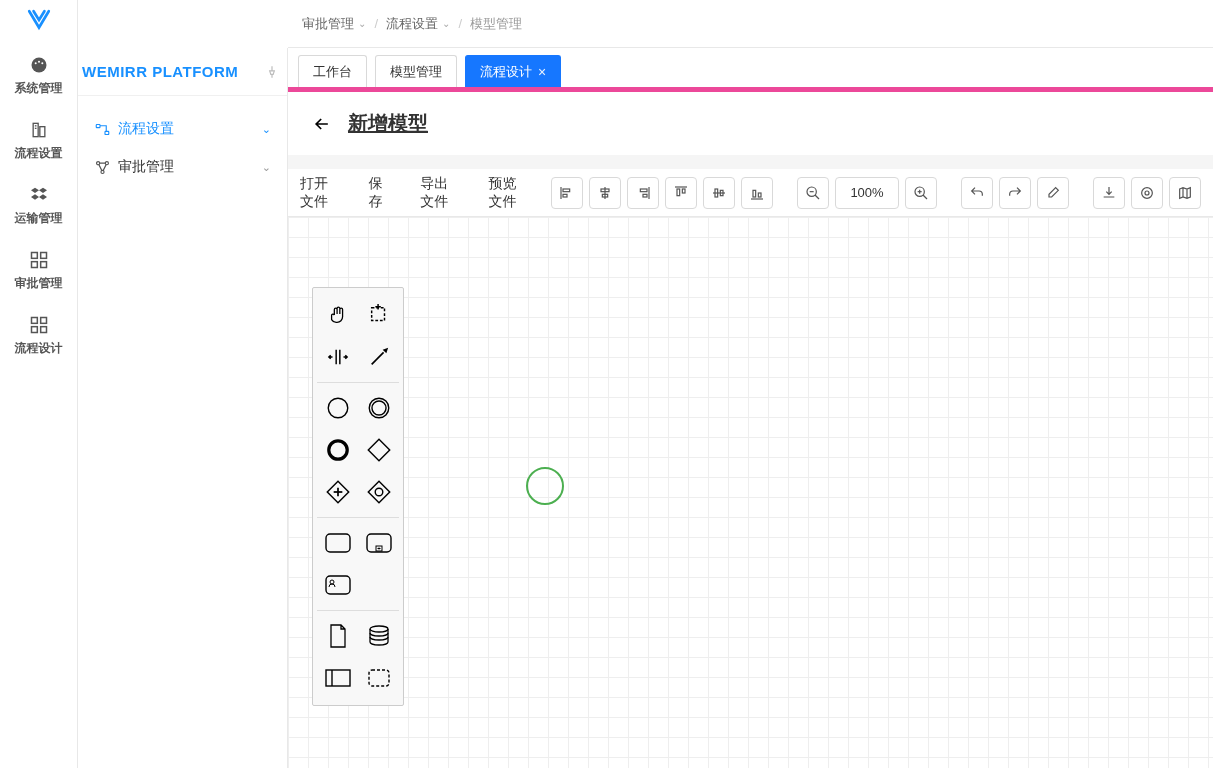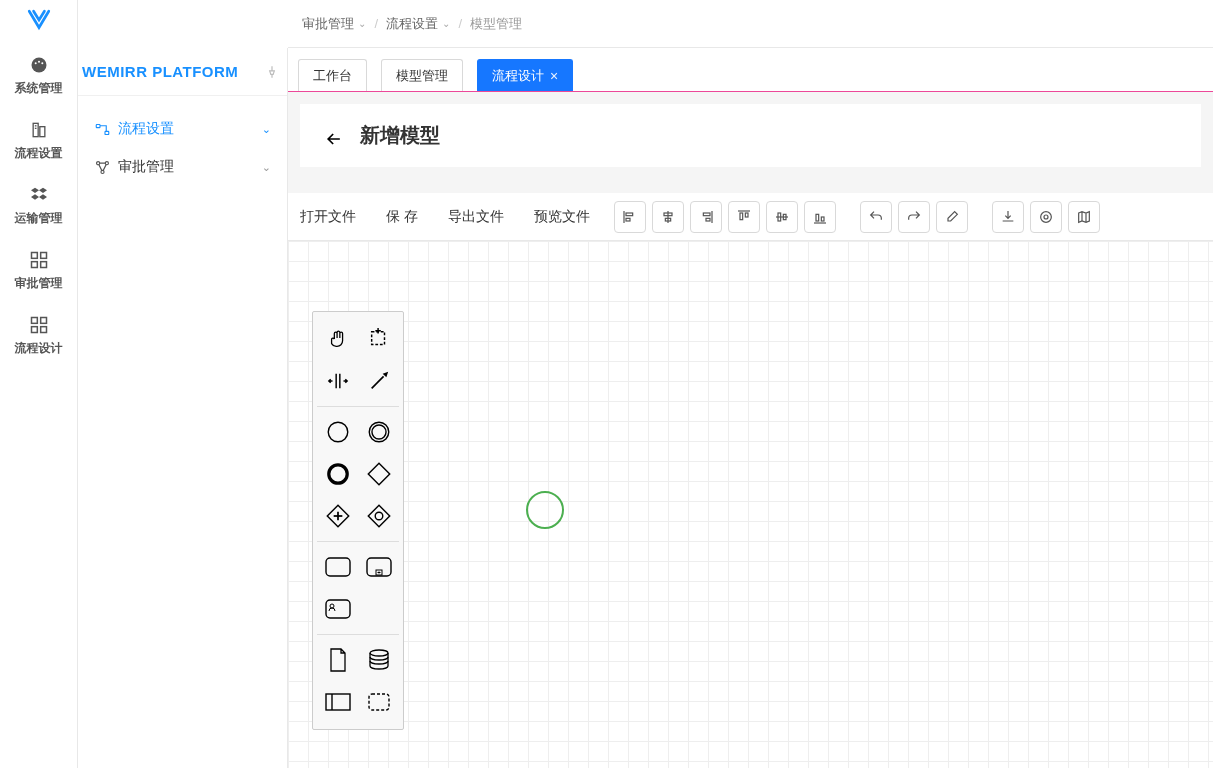--- a/index.html
+++ b/index.html
@@ -20,26 +20,26 @@
 .menu-item .mi-icon { width:16px; height:16px; display:flex; align-items:center; justify-content:center; }
 .menu-item .mi-label { flex:1; }
 .menu-item .chev { font-size:11px; color:#999; }
 .menu-item.active .chev { color:#1890ff; }
 .main { flex:1; display:flex; flex-direction:column; min-width:0; }
 .topbar { height:48px; border-bottom:1px solid #e8e8e8; display:flex; align-items:center; padding:0 14px; gap:6px; font-size:13px; color:#666; }
 .crumb { display:inline-flex; align-items:center; gap:4px; cursor:pointer; }
 .crumb .car { font-size:10px; color:#aaa; }
 .sep { color:#ccc; margin:0 2px; }
 .crumb.last { color:#999; }
-.tabs { height:44px; border-bottom:1px solid #ec4899; display:flex; align-items:flex-end; padding:0 10px; gap:14px; background:#fff; }
+.tabs { height:44px; border-bottom:5px solid #ec4899; display:flex; align-items:flex-end; padding:0 10px; gap:8px; background:#fff; }
 .tab { border:1px solid #d9d9d9; border-bottom:none; padding:6px 14px; font-size:13px; border-radius:3px 3px 0 0; cursor:pointer; background:#fff; display:flex; align-items:center; gap:6px; height:32px; }
 .tab.active { background:#1677ff; color:#ffffff; border-color:#1677ff; }
 .tab .close { font-size:14px; line-height:1; opacity:.9; }
 .content { flex:1; background:#f5f5f5; padding:0; overflow:hidden; display:flex; flex-direction:column; }
-.page-head { background:#fff; padding:18px 24px; display:flex; align-items:flex-end; gap:16px; margin:12px; }
+.page-head { background:#fff; padding:18px 24px; display:flex; align-items:center; gap:16px; margin:0;text-decoration:underline; }
 .back-arrow { font-size:20px; cursor:pointer; }
 .page-title { font-size:20px; font-weight:700; }
 .designer { flex:1; background:#fff; margin-top:14px; display:flex; flex-direction:column; }
 .d-toolbar { height:48px; border-bottom:1px solid #e8e8e8; display:flex; align-items:center; padding:0 12px; gap:24px; }
 .d-toolbar .file-menu { display:flex; gap:30px; }
 .file-menu span { cursor:pointer; font-size:14px; color:#333; }
 .align-group, .zoom-group, .action-group, .view-group { display:flex; gap:6px; }
 .tbtn { width:32px; height:32px; border:1px solid #d9d9d9; border-radius:4px; background:#fff; display:flex; align-items:center; justify-content:center; cursor:pointer; }
 .zoom-label { width:64px; height:32px; border:1px solid #d9d9d9; border-radius:4px; display:flex; align-items:center; justify-content:center; font-size:13px; }
 .canvas-wrap { flex:1; position:relative; background:#fff; background-image:linear-gradient(#eee 1px,transparent 1px),linear-gradient(90deg,#eee 1px,transparent 1px); background-size:20px 20px; overflow:hidden; }
@@ -239,20 +239,38 @@
                 </svg>
               </div>
             <div class="tbtn">
                 <svg width="16" height="16" viewBox="0 0 24 24" fill="none" stroke="#555" stroke-width="1.8">
                   <line x1="3" y1="21" x2="21" y2="21"></line>
                   <rect x="6" y="8" width="4" height="10"></rect>
                   <rect x="14" y="12" width="4" height="6"></rect>
                 </svg>
               </div>
           </div>
+          <div class="zoom-group">
+            <div class="tbtn">
+                <svg width="16" height="16" viewBox="0 0 24 24" fill="none" stroke="#555" stroke-width="1.8">
+                  <circle cx="10" cy="10" r="7"></circle>
+                  <line x1="15" y1="15" x2="21" y2="21"></line>
+                  <line x1="7" y1="10" x2="13" y2="10"></line>
+                </svg>
+              </div>
+            <div class="zoom-label">100%</div>
+            <div class="tbtn">
+                <svg width="16" height="16" viewBox="0 0 24 24" fill="none" stroke="#555" stroke-width="1.8">
+                  <circle cx="10" cy="10" r="7"></circle>
+                  <line x1="15" y1="15" x2="21" y2="21"></line>
+                  <line x1="7" y1="10" x2="13" y2="10"></line>
+                  <line x1="10" y1="7" x2="10" y2="13"></line>
+                </svg>
+              </div>
+          </div>
           <div class="action-group">
             <div class="tbtn">
                 <svg width="16" height="16" viewBox="0 0 24 24" fill="none" stroke="#555" stroke-width="1.8">
                   <path d="M9 14 L4 9 L9 4 M4 9 H15 a5 5 0 0 1 5 5 v2"></path>
                 </svg>
               </div>
             <div class="tbtn">
                 <svg width="16" height="16" viewBox="0 0 24 24" fill="none" stroke="#555" stroke-width="1.8">
                   <path d="M15 14 L20 9 L15 4 M20 9 H9 a5 5 0 0 0 -5 5 v2"></path>
                 </svg>

